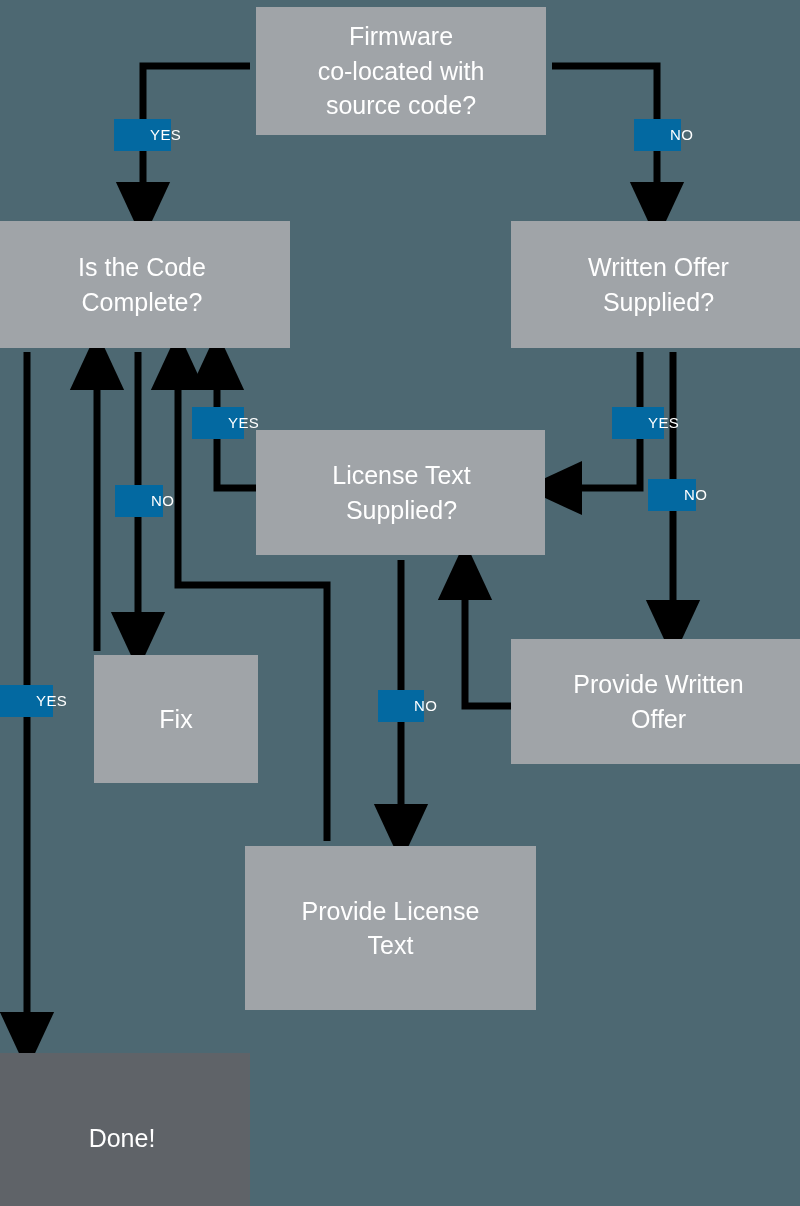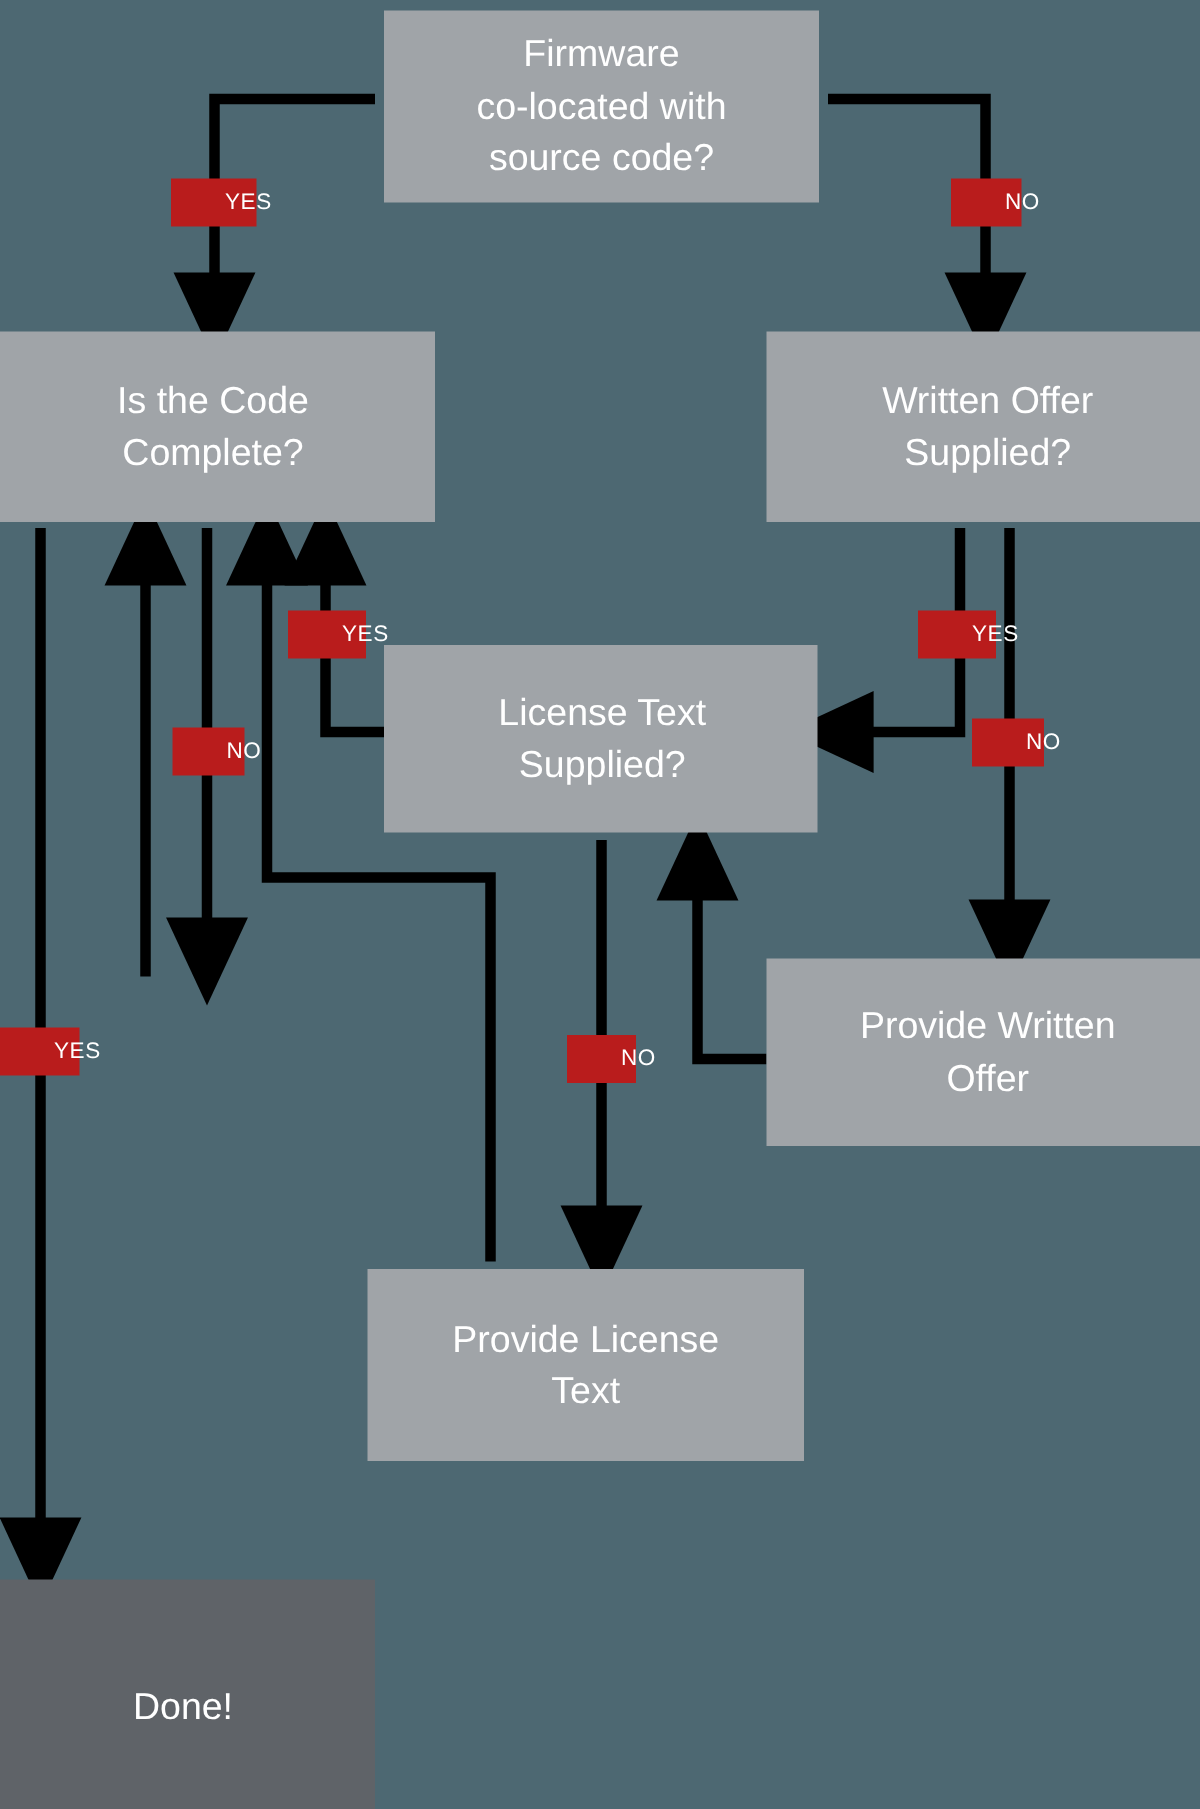--- a/index.html
+++ b/index.html
@@ -43,21 +43,21 @@
     white-space: pre-line;
   }
   .node.decision, .node.process {
     background: #a0a4a8;
   }
   .node.terminal {
     background: #5f6368;
   }
   .edge-label {
     position: absolute;
-    background: #b91c1c;
+    background: #0369a1;
     color: #ffffff;
     font-size: 15px;
     line-height: 32px;
     height: 32px;
     text-align: center;
     letter-spacing: 0.4px;
     z-index: 3;
     box-sizing: border-box;
     padding-left: 36px;
   }
@@ -103,25 +103,26 @@
 
   <div class="node decision" style="left:-6px; top:210px; width:296px; height:127px;">Is the Code
 Complete?</div>
 
   <div class="node decision" style="left:511px; top:210px; width:295px; height:127px;">Written Offer
 Supplied?</div>
 
   <div class="node decision" style="left:256px; top:419px; width:289px; height:125px;padding-left:12px;">License Text
 Supplied?</div>
 
+  <div class="node process" style="left:94px; top:644px; width:164px; height:128px;">Fix</div>
 
   <div class="node process" style="left:511px; top:628px; width:295px; height:125px;">Provide Written
 Offer</div>
 
-  <div class="node process" style="left:245px; top:835px; width:291px; height:128px;">Provide License
+  <div class="node process" style="left:245px; top:835px; width:291px; height:164px;">Provide License
 Text</div>
 
   <div class="node terminal" style="left:-6px; top:1042px; width:256px; height:170px;">Done!</div>
 
   <div class="edge-label" style="left:114px; top:108px; width:57px;">YES</div>
 
   <div class="edge-label" style="left:634px; top:108px; width:47px;">NO</div>
 
   <div class="edge-label" style="left:192px; top:396px; width:52px;">YES</div>
 

